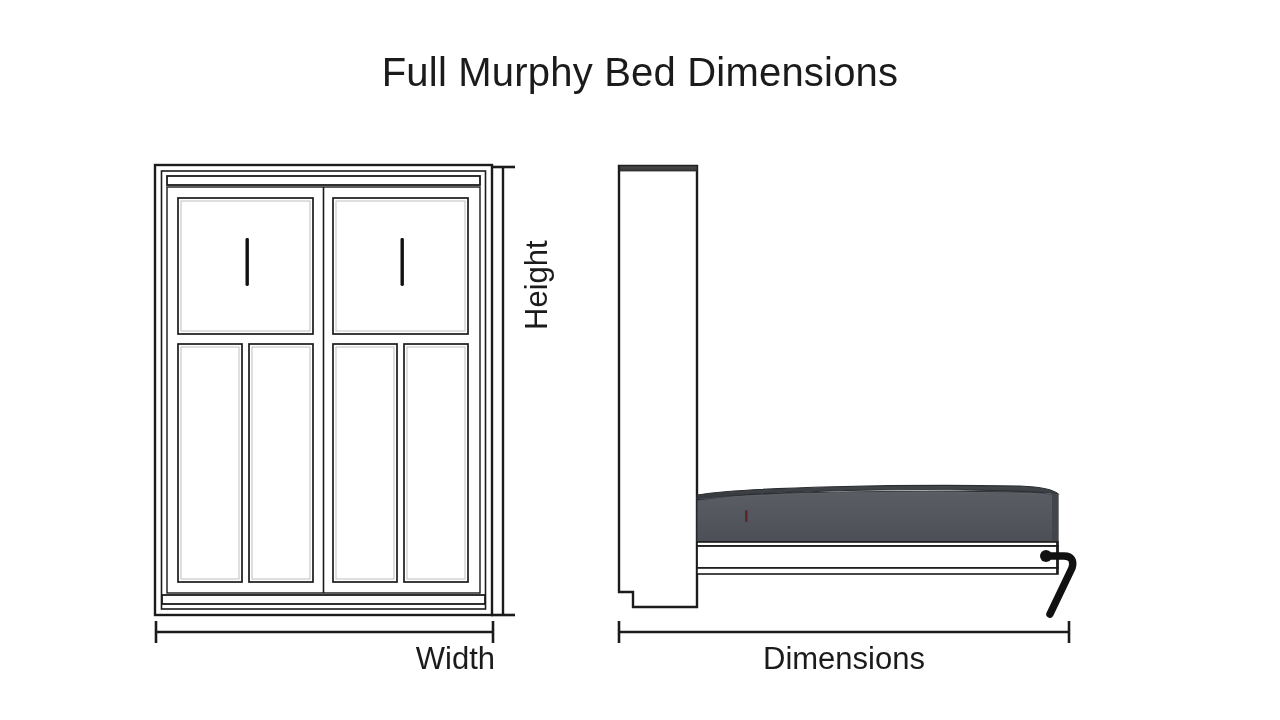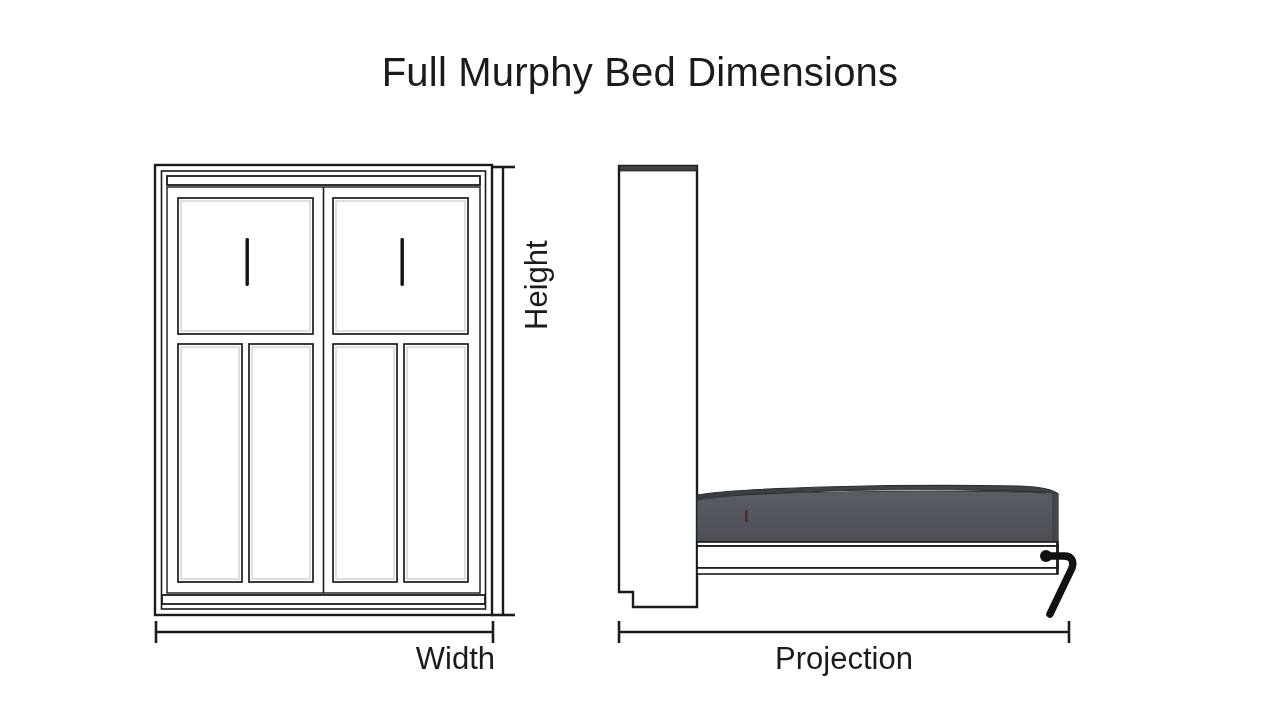--- a/index.html
+++ b/index.html
@@ -204,15 +204,15 @@
       <line x1="618" y1="632" x2="1070" y2="632" stroke="#1b1b1b" stroke-width="2.4"></line>
       <line x1="619" y1="621" x2="619" y2="643" stroke="#1b1b1b" stroke-width="2.6"></line>
       <line x1="1069" y1="621" x2="1069" y2="643" stroke="#1b1b1b" stroke-width="2.6"></line>
     </g>
   </svg>
 
   <div class="dim-label height-label">Height</div>
 
   <div class="dim-label width-label">Width</div>
 
-  <div class="dim-label projection-label">Projection</div>
+  <div class="dim-label projection-label">Dimensions</div>
 
 </div>
 
 </body></html>

